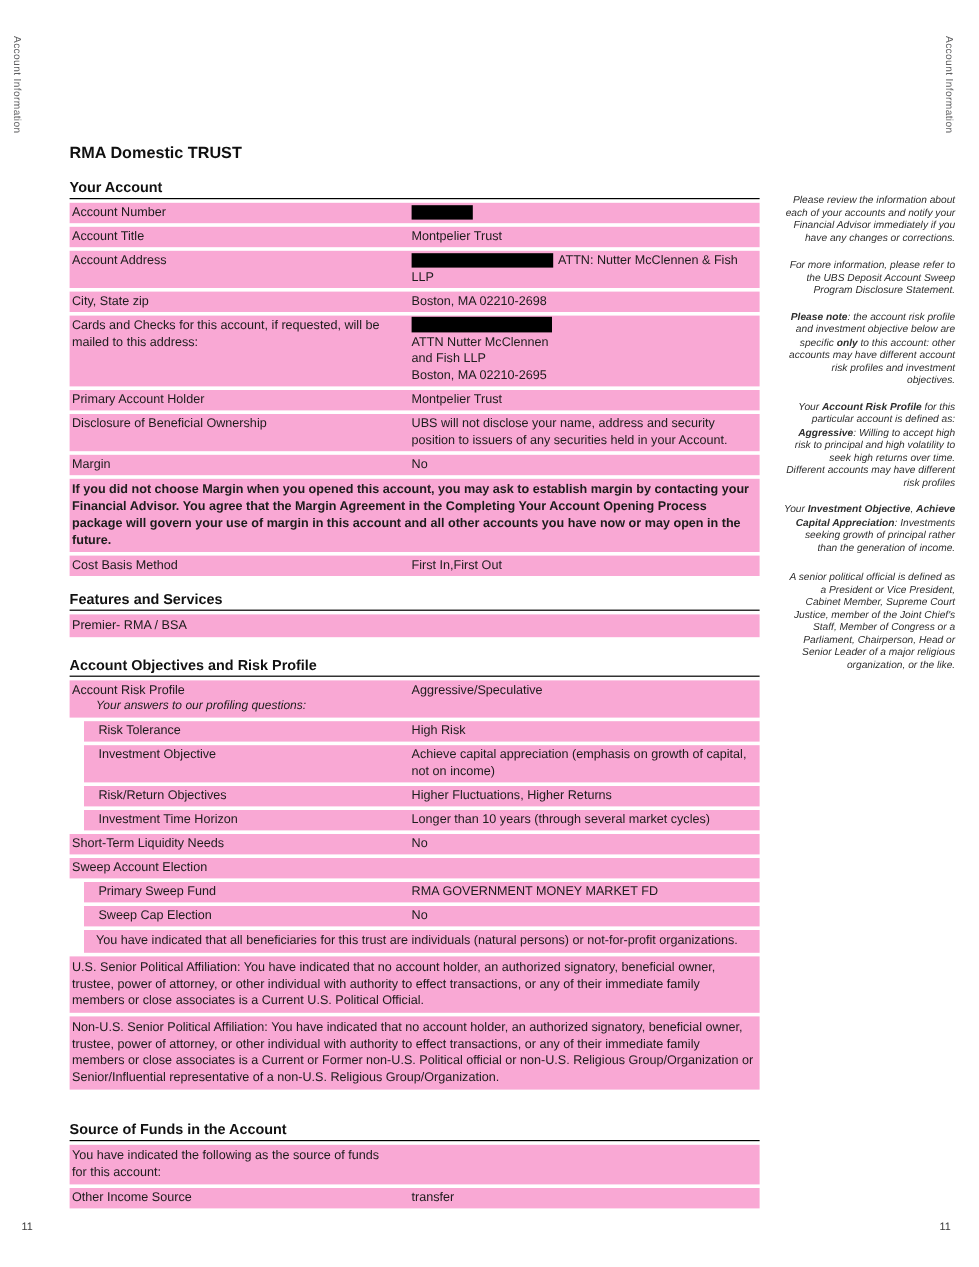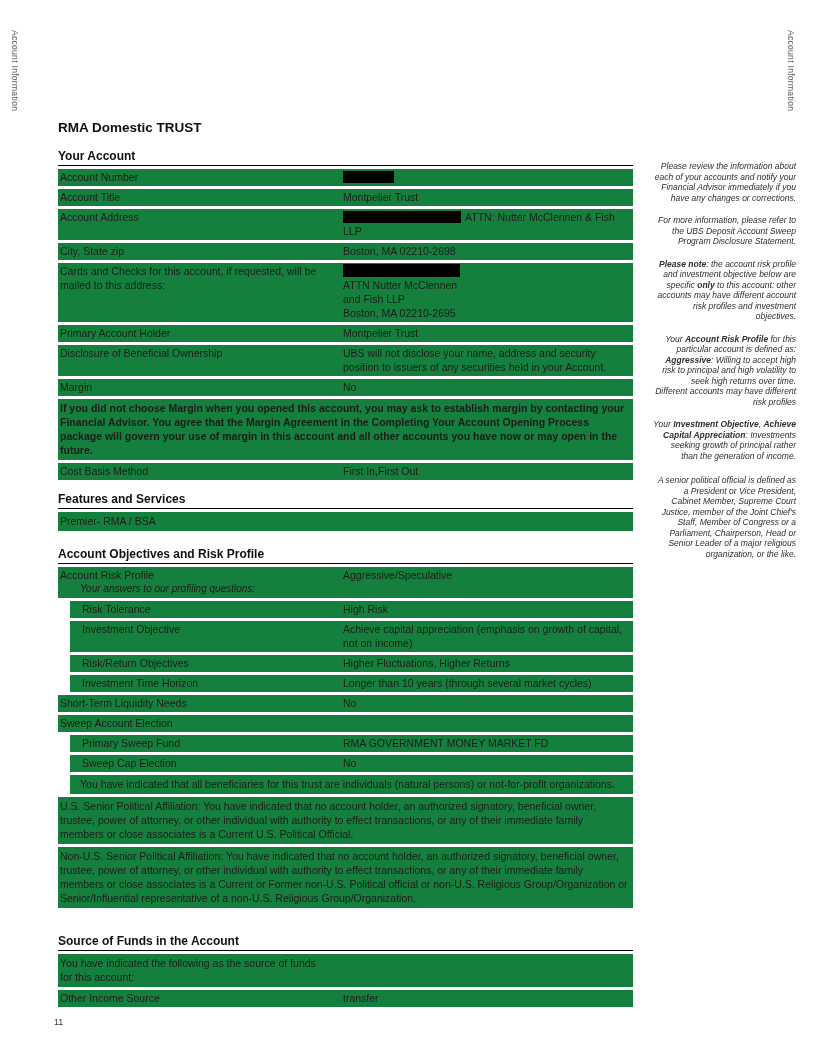--- a/index.html
+++ b/index.html
@@ -23,21 +23,21 @@
 
   .sec-head {
     font-size:12px; font-weight:bold; color:#111;
     border-bottom:1.5px solid #000; padding-bottom:2px; margin-bottom:3px;
   }
   .sec-head.mt1 { margin-top:12px; }
   .sec-head.mt2 { margin-top:16px; }
   .sec-head.mt3 { margin-top:26px; }
 
   .row, .rowblock, .para {
-    background:#15803d; margin-bottom:3px;
+    background:#f9a8d4; margin-bottom:3px;
     font-size:10.5px; line-height:14px;
   }
   .row { display:flex; padding:1px 3px 2px 2px; }
   .row .lbl { width:283px; flex:none; padding-right:6px; }
   .row .val { flex:1; }
   .row.indent { margin-left:12px; }
   .row.indent .lbl { width:271px; padding-left:10px; }
   .rowblock { padding:1px 3px 2px 2px; }
   .rowblock .flexline { display:flex; }
   .rowblock .flexline .lbl { width:283px; flex:none; padding-right:6px; }
@@ -55,21 +55,21 @@
   .narrow { width:258px; }
 
   .sidebar {
     position:absolute; left:653px; top:161px; width:143px;
     font-size:8.5px; font-style:italic; line-height:10.5px; color:#2e2e2e;
   }
   .sidebar p { margin-bottom:12px;text-align:right; }
   .sidebar p.gap { margin-top:14px;font-style:italic; }
   .sidebar b { font-weight:bold; }
 
-  .pageno { position:absolute; top:1017px; font-size:9px; color:#3a3a3a;margin-left:36px; }
+  .pageno { position:absolute; top:1017px; font-size:9px; color:#3a3a3a; }
   .pageno-left { left:18px; }
   .pageno-right { left:783px; }
 </style>
 </head>
 <body>
 
 <div class="vlabel vlabel-left">Account Information</div>
 <div class="vlabel vlabel-right">Account Information</div>
 
 <div class="content">

